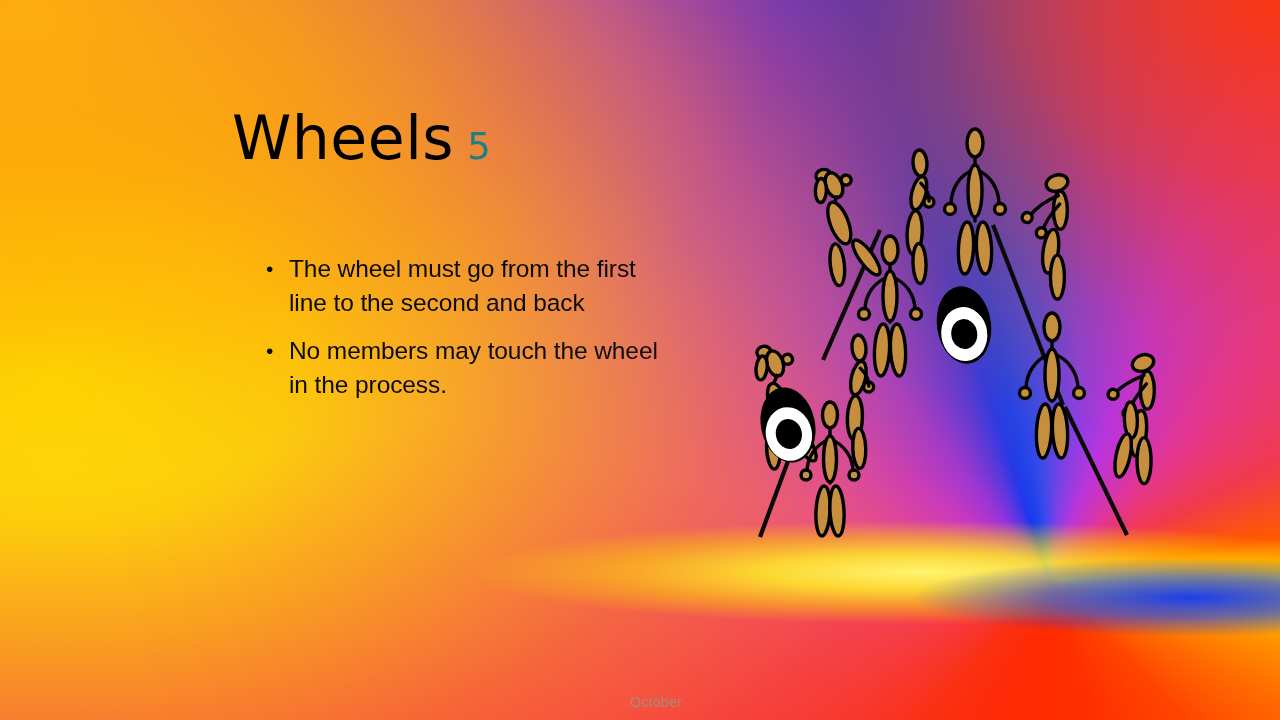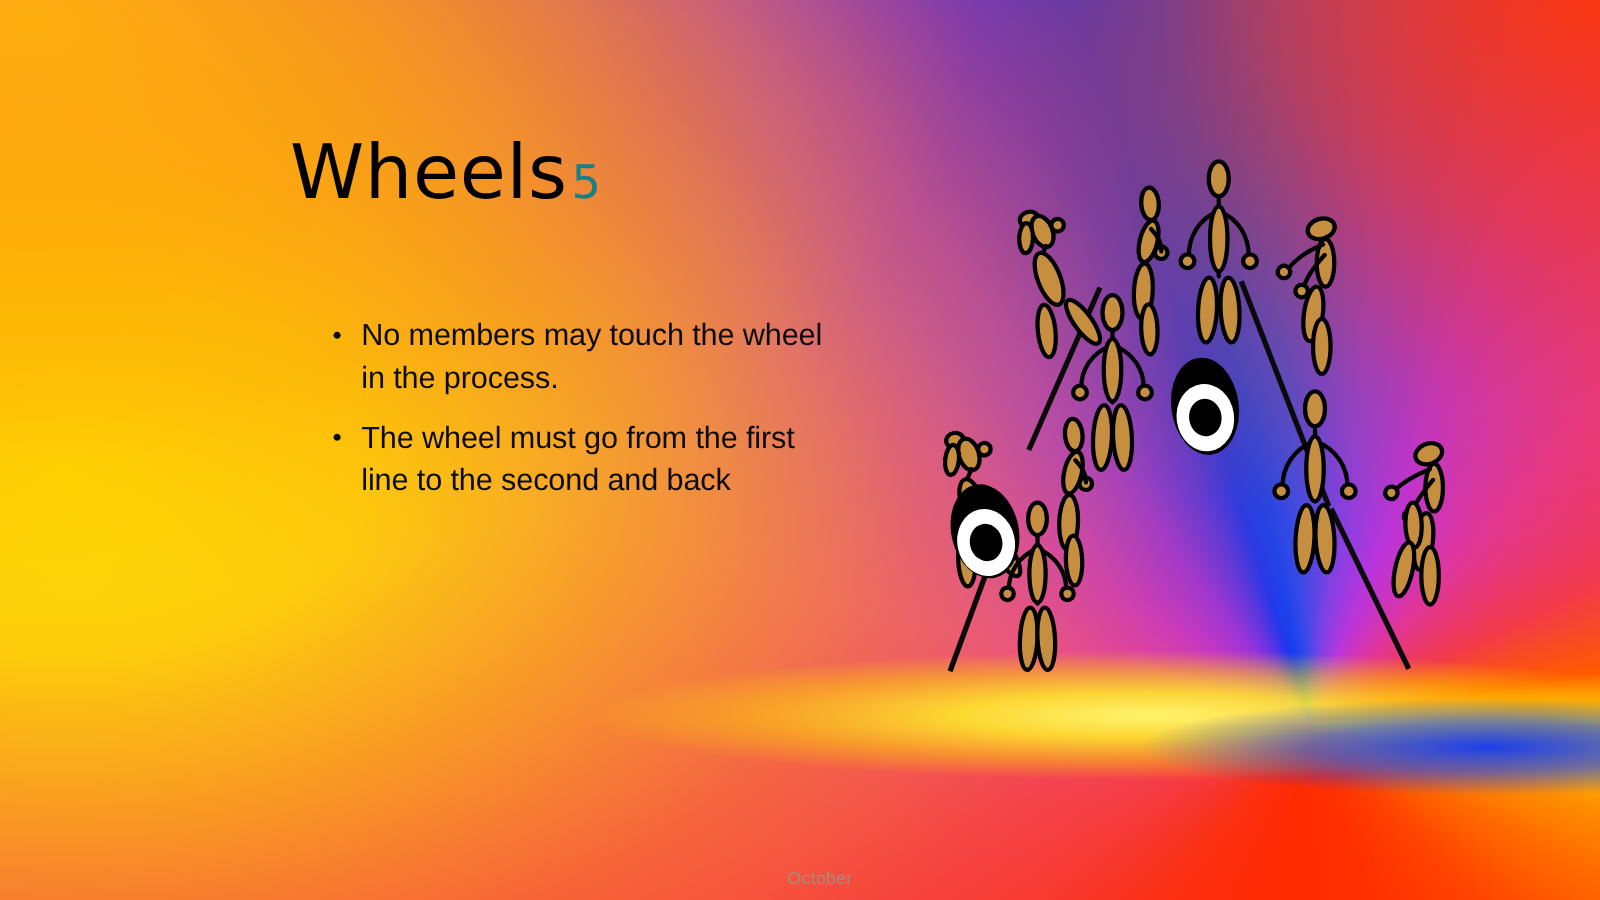--- a/index.html
+++ b/index.html
@@ -89,21 +89,21 @@
         rgba(60,70,240,0.0) 78%);
   }
 
   
   #title-block {
     position: absolute;
     left: 232px;
     top: 108px;
     display: flex;
     align-items: baseline;
-    gap: 3px;
+    gap: 13px;
     white-space: nowrap;
   }
   #title-main {
     font-family: "DejaVu Sans", sans-serif;
     font-size: 60px;
     font-weight: 400;
     color: #000000;
     letter-spacing: 0.5px;
     line-height: 1;
   }
@@ -191,22 +191,22 @@
   <div class="bg-layer" id="bg-radial-red"></div>
   <div class="bg-layer" id="bg-yellow-ray"></div>
   <div class="bg-layer" id="bg-blue-ray"></div>
 
   <div id="title-block">
     <span id="title-main">Wheels</span>
     <span id="title-number">5</span>
   </div>
 
   <ul id="body-list">
+    <li class="bullet-item">The wheel must  go from the first line to the second and back</li>
     <li class="bullet-item">No members may touch the wheel in the process.</li>
-    <li class="bullet-item">The wheel must  go from the first line to the second and back</li>
   </ul>
 
   <div id="illustration">
     <svg viewBox="0 0 450 430" xmlns="http://www.w3.org/2000/svg">
 
       <g>
         <line class="rope-line" x1="145" y1="95" x2="88" y2="225"></line>
         <line class="rope-line" x1="258" y1="90" x2="328" y2="270"></line>
         <line class="rope-line" x1="330" y1="272" x2="392" y2="400"></line>
         <line class="rope-line" x1="70" y1="280" x2="25" y2="402"></line>

